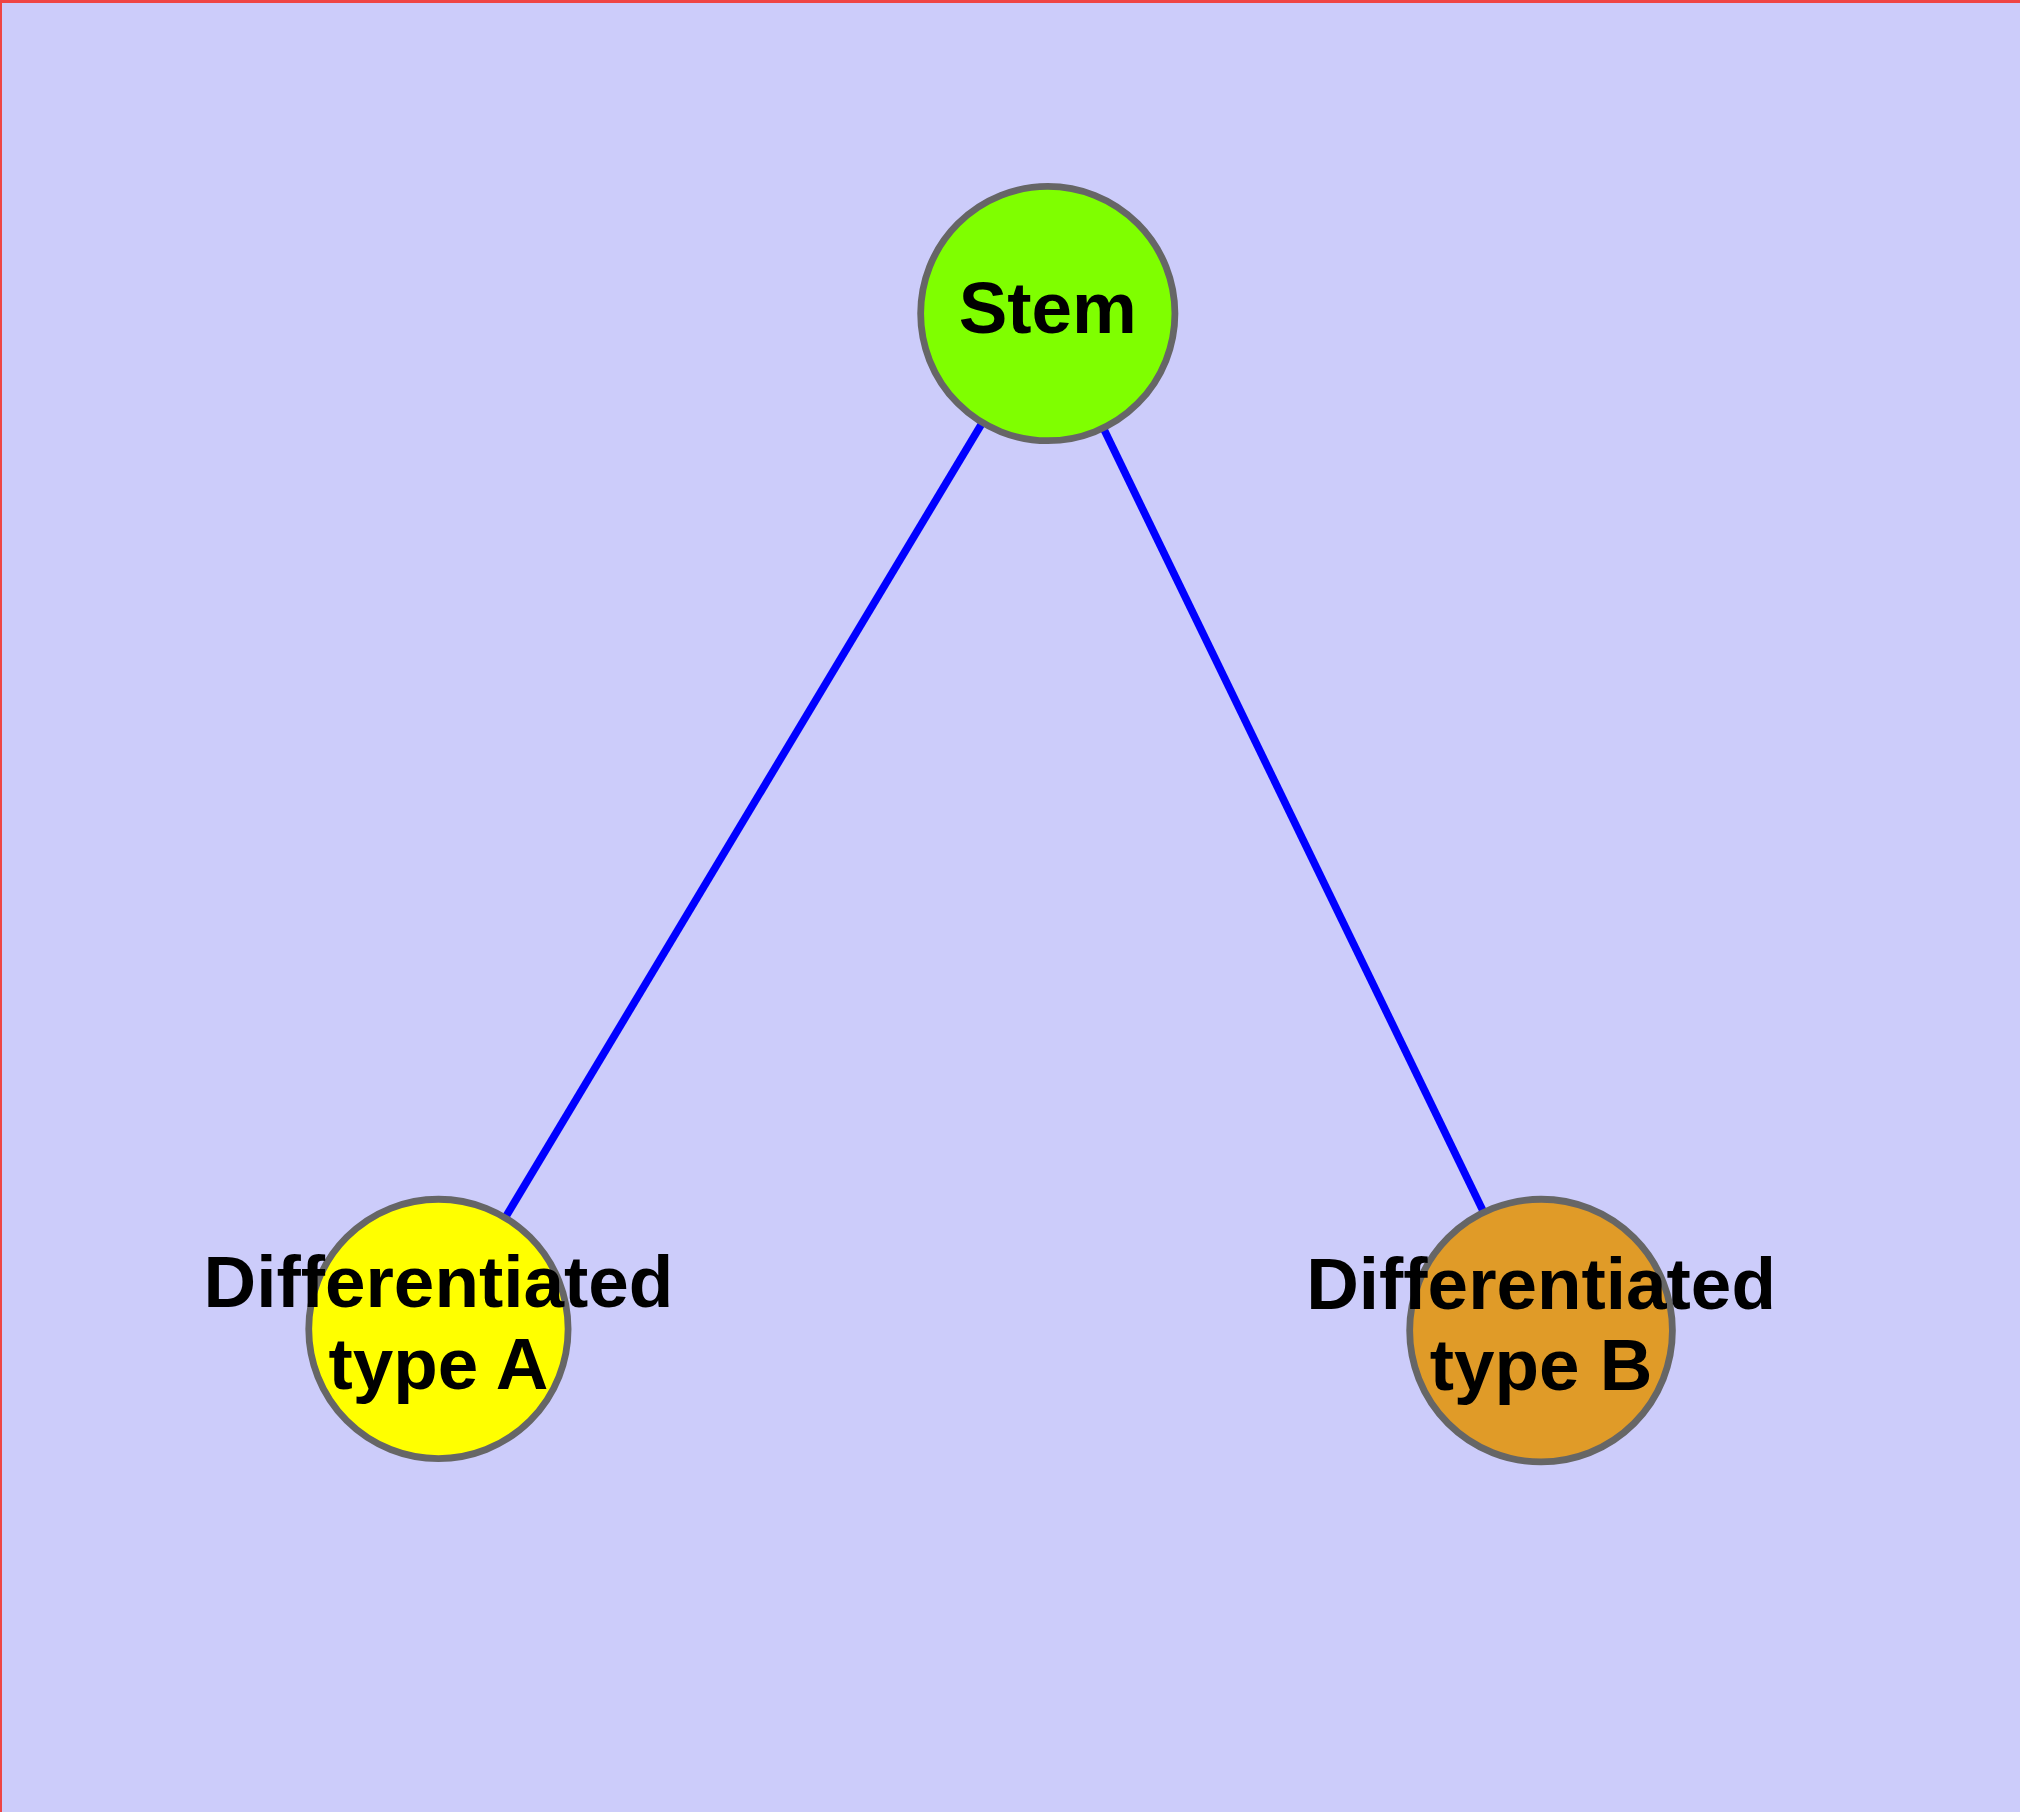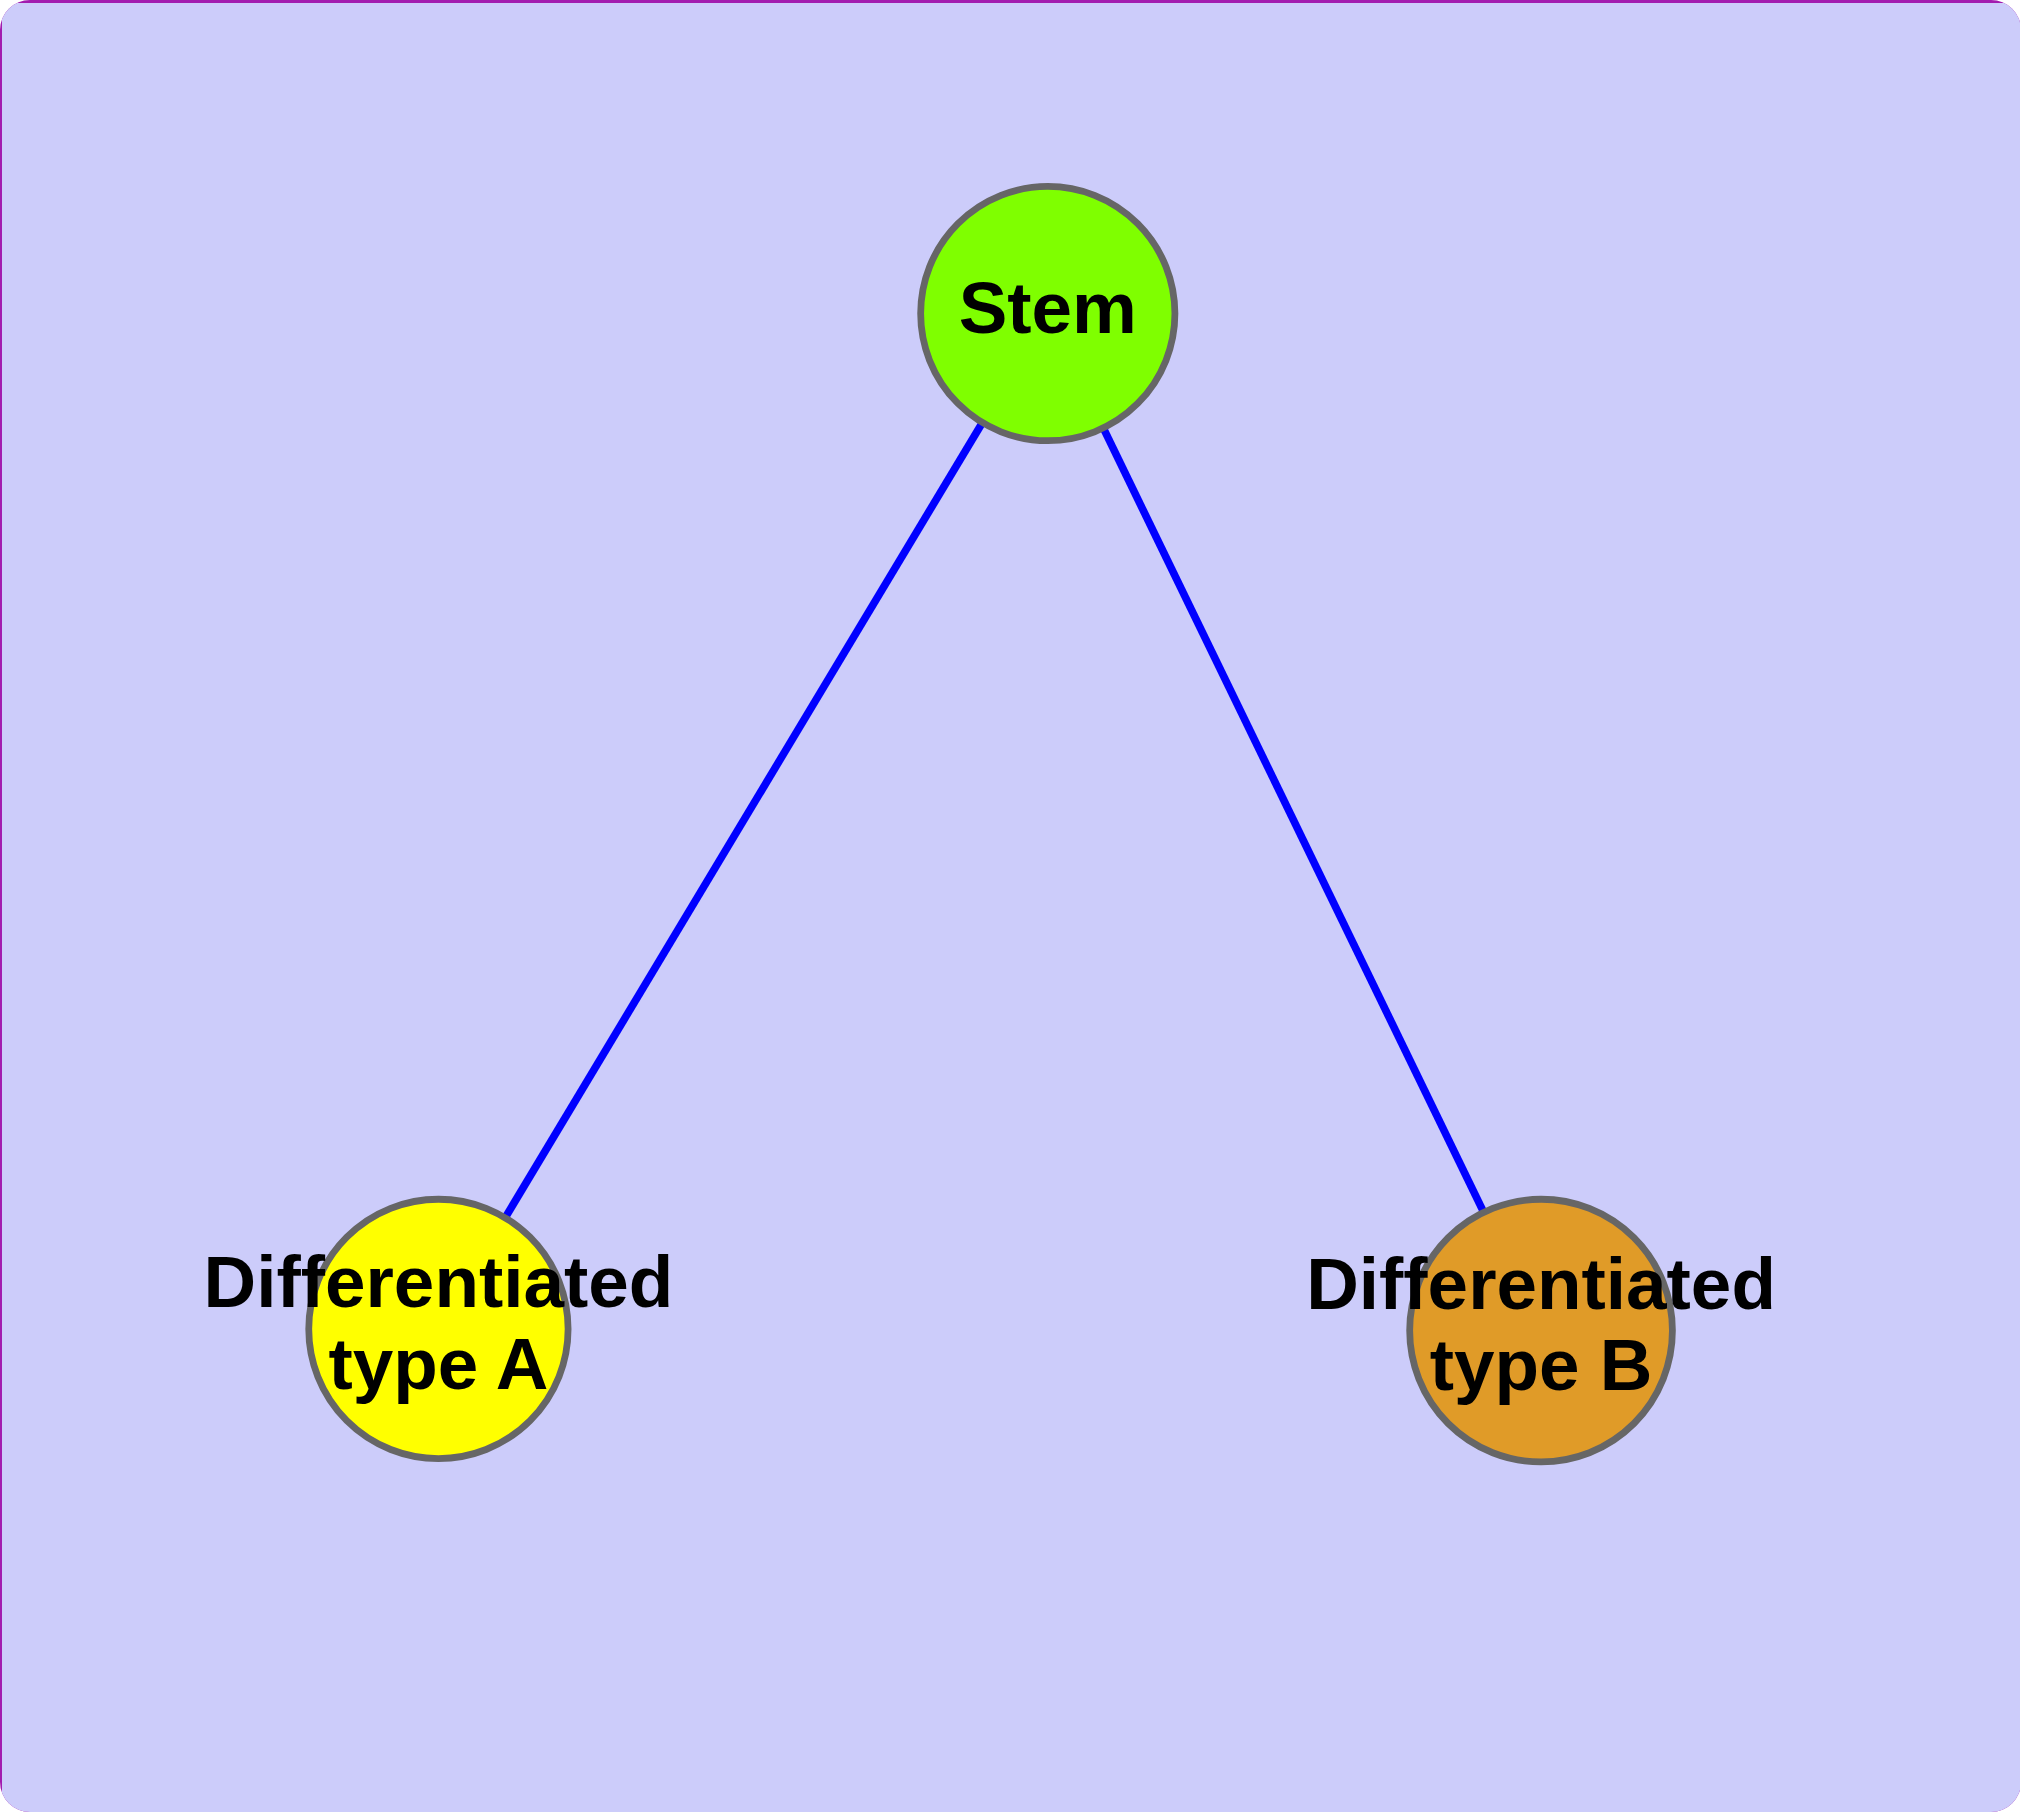--- a/index.html
+++ b/index.html
@@ -4,24 +4,23 @@
 <style>
   html, body {
     margin: 0;
     padding: 0;
     background: #ffffff;
   }
   #canvas {
     position: relative;
     width: 2021px;
     height: 1812px;
-    background: #a21caf;
+    background: #ef4444;
     overflow: hidden;
     font-family: "Liberation Sans", sans-serif;
-    border-radius: 30px;
   }
   #plot-area {
     position: absolute;
     left: 1.7px;
     top: 3.4px;
     width: 2019px;
     height: 1809px;
     background: #ccccfa;
   }
   #graph-svg {

